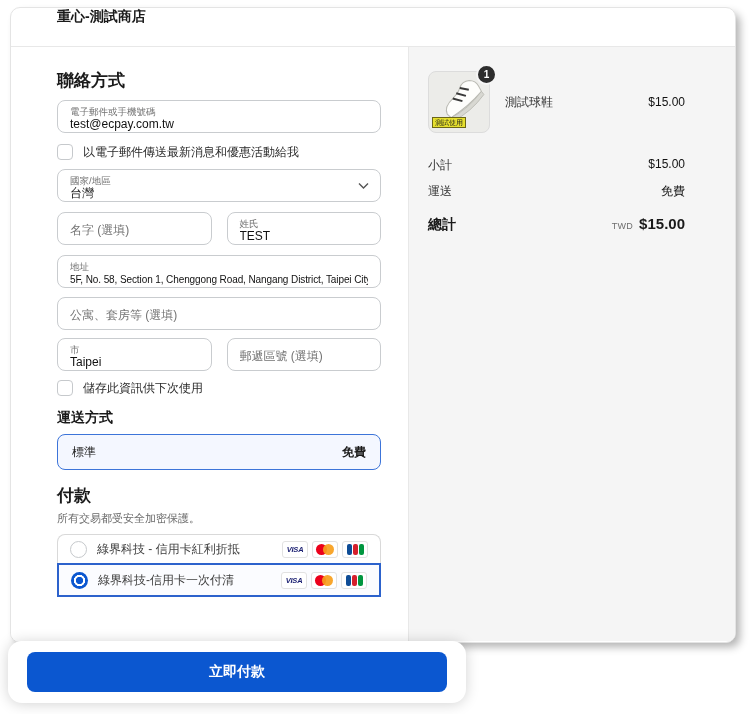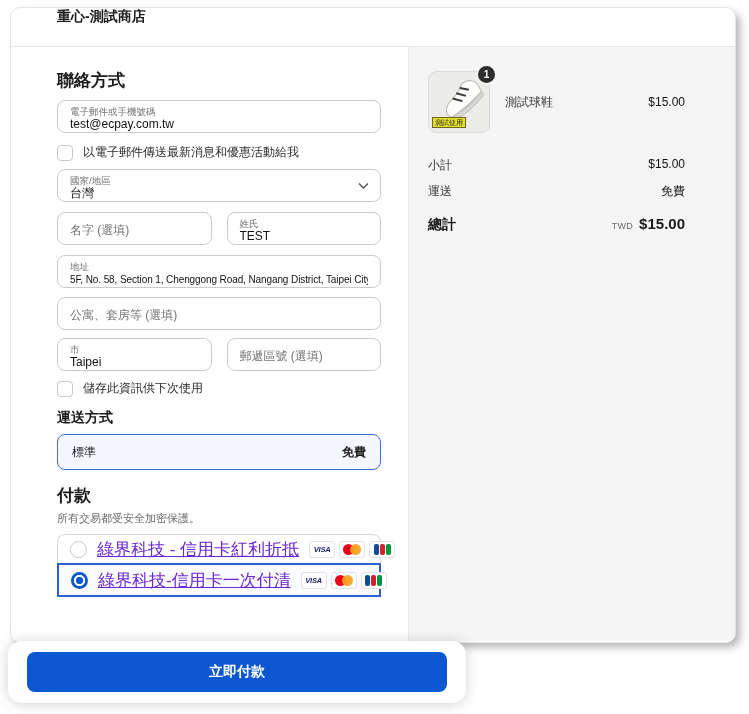--- a/index.html
+++ b/index.html
@@ -24,39 +24,39 @@
   .field { position: relative; border: 1px solid #c9cccf; border-radius: 8px; height: 33px;
     background: #fff; padding: 4px 12px 0 12px; display: flex; flex-direction: column; justify-content: center; }
   .flabel { font-size: 9.5px; line-height: 11px; color: #737373; white-space: nowrap; }
   .fvalue { font-size: 12px; line-height: 15px; color: #111; white-space: nowrap; overflow: hidden; }
   .fvalue.small { font-size: 10px; letter-spacing: -0.1px; }
   .fplaceholder { font-size: 12px; color: #737373; white-space: nowrap; overflow: hidden; }
   .row2 { display: flex; gap: 15px; }
   .row2 .field { flex: 1; min-width: 0; }
   .chev { position: absolute; right: 11px; top: 50%; transform: translateY(-50%); width: 11px; height: 7px; }
 
-  .checkrow { display: flex; align-items: flex-end; gap: 10px; }
+  .checkrow { display: flex; align-items: flex-start; gap: 10px; }
   .cbox { width: 16px; height: 16px; border: 1px solid #c6c9cc; border-radius: 4px; background: #fff; flex-shrink: 0; }
   .clabel { font-size: 12px; color: #2b2b2b; }
 
   
   .shipbox { margin-top: 7px; height: 36px; border: 1px solid #3c74d9; background: #f4f7ff;
     border-radius: 8px; display: flex; align-items: center; justify-content: space-between;
     padding: 0 14px; font-size: 12px; }
   .shipprice { font-weight: bold; }
 
   
   .paysub { font-size: 11px; color: #6b6b6b; margin-top: 4px; }
   .payopt { display: flex; align-items: center; gap: 10px; padding: 0 12px; background: #fff; }
   .payopt.first { margin-top: 8px; height: 29px; border: 1px solid #d9d9d9; border-radius: 8px 8px 0 0; border-bottom: none; }
   .payopt.selected { height: 34px; border: 2px solid #2c62cc; background: #fbfcff; }
   .radio { width: 17px; height: 17px; border-radius: 50%; border: 1px solid #c6c9cc; background: #fff; flex-shrink: 0; }
   .radio.on { border: none;
     background: radial-gradient(circle at center, #0b57d0 0 3.4px, #fff 3.9px 5.4px, #0b57d0 5.9px 100%); }
-  .paylabel { font-size: 17px; color: #6d28d9; white-space: nowrap; text-decoration: underline; }
+  .paylabel { font-size: 12px; color: #404040; white-space: nowrap; }
   .cardicons { margin-left: auto; display: flex; gap: 4px; }
   .ci { width: 26px; height: 17px; background: #fff; border: 1px solid #e2e2e2; border-radius: 3px;
     display: flex; align-items: center; justify-content: center; overflow: hidden; }
   .visa-t { color: #1a1f71; font-size: 7.5px; font-weight: bold; font-style: italic; letter-spacing: -0.2px; }
   .mc-c { width: 11px; height: 11px; border-radius: 50%; }
   .mc-l { background: #eb001b; }
   .mc-r { background: #f79e1b; margin-left: -4px; opacity: .92; }
   .jcb-s { width: 5px; height: 11px; border-radius: 2px; margin: 0 0.5px; }
   .jcb-b { background: #0e4c96; } .jcb-r { background: #d5202c; } .jcb-g { background: #00963f; }
 

